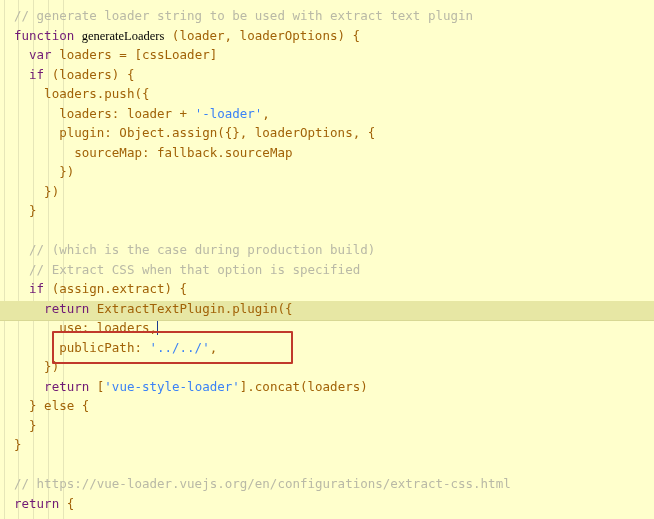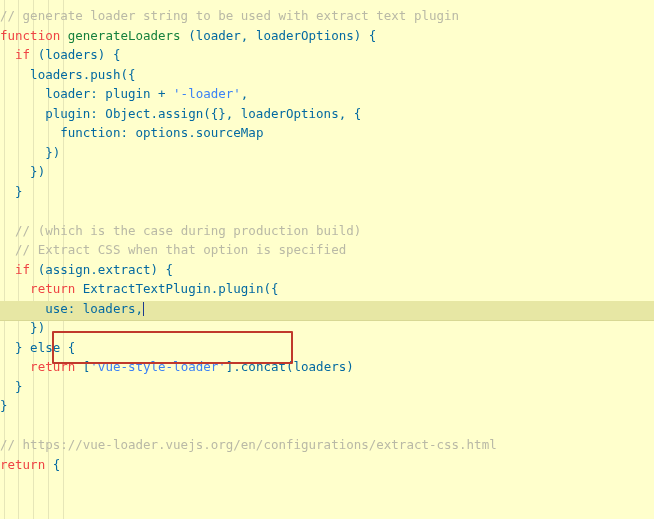--- a/index.html
+++ b/index.html
@@ -49,27 +49,28 @@
     background: #d8d894;
   }
   .code {
     position: relative;
     z-index: 2;
     padding: 6px 0 0 0;
   }
   .line {
     height: 19.5px;
     white-space: pre;
+    padding-left: 14px;
   }
   
   .cm   { color: #b9b9a6; }           
-  .kw   { color: #ef4444; }           
-  .fn   { color: #15803d; }           
+  .kw   { color: #701a75; }           
+  .fn   { color: #000000; font-family: Liberation Serif, serif; }           
   .str  { color: #3b82f6; }           
-  .pl   { color: #0369a1; margin-top: 18px; }           
+  .pl   { color: #a16207; margin-top: 18px; }           
 
   
   .caret {
     display: inline-block;
     width: 1px;
     height: 14px;
     background: #1b3a8f;
     vertical-align: -3px;
     margin-left: -0.5px;
   }
@@ -97,56 +98,58 @@
   </div>
 
   <div class="current-line-band" style="top:301px;"></div>
 
   <div class="code">
 
     <div class="line"><span class="cm">// generate loader string to be used with extract text plugin</span></div>
 
     <div class="line"><span class="kw">function</span><span class="pl"> </span><span class="fn">generateLoaders</span><span class="pl"> (loader, loaderOptions) {</span></div>
 
+    <div class="line"><span class="pl">  </span><span class="kw">var</span><span class="pl"> loaders = [cssLoader]</span></div>
 
     <div class="line"><span class="pl">  </span><span class="kw">if</span><span class="pl"> (loaders) {</span></div>
 
     <div class="line"><span class="pl">    </span><span class="pl">loaders.push({</span></div>
 
-    <div class="line"><span class="pl">      </span><span class="pl">loader: plugin + </span><span class="str">'-loader'</span><span class="pl">,</span></div>
+    <div class="line"><span class="pl">      </span><span class="pl">loaders: loader + </span><span class="str">'-loader'</span><span class="pl">,</span></div>
 
     <div class="line"><span class="pl">      </span><span class="pl">plugin: Object.assign({}, loaderOptions, {</span></div>
 
-    <div class="line"><span class="pl">        </span><span class="pl">function: options.sourceMap</span></div>
+    <div class="line"><span class="pl">        </span><span class="pl">sourceMap: fallback.sourceMap</span></div>
 
     <div class="line"><span class="pl">      </span><span class="pl">})</span></div>
 
     <div class="line"><span class="pl">    </span><span class="pl">})</span></div>
 
     <div class="line"><span class="pl">  </span><span class="pl">}</span></div>
 
     <div class="line"> </div>
 
     <div class="line"><span class="pl">  </span><span class="cm">// (which is the case during production build)</span></div>
 
     <div class="line"><span class="pl">  </span><span class="cm">// Extract CSS when that option is specified</span></div>
 
     <div class="line"><span class="pl">  </span><span class="kw">if</span><span class="pl"> (assign.extract) {</span></div>
 
     <div class="line"><span class="pl">    </span><span class="kw">return</span><span class="pl"> ExtractTextPlugin.plugin({</span></div>
 
     <div class="line"><span class="pl">      </span><span class="pl">use: loaders,</span><span class="caret"></span></div>
 
 
+    <div class="line"><span class="pl">      </span><span class="pl">publicPath: </span><span class="str">'../../'</span><span class="pl">,</span></div>
 
     <div class="line"><span class="pl">    </span><span class="pl">})</span></div>
 
+    <div class="line"><span class="pl">    </span><span class="kw">return</span><span class="pl"> [</span><span class="str">'vue-style-loader'</span><span class="pl">].concat(loaders)</span></div>
+
     <div class="line"><span class="pl">  </span><span class="pl">} else {</span></div>
-
-    <div class="line"><span class="pl">    </span><span class="kw">return</span><span class="pl"> [</span><span class="str">'vue-style-loader'</span><span class="pl">].concat(loaders)</span></div>
 
     <div class="line"><span class="pl">  </span><span class="pl">}</span></div>
 
     <div class="line"><span class="pl">}</span></div>
 
     <div class="line"> </div>
 
     <div class="line"><span class="cm">// https://vue-loader.vuejs.org/en/configurations/extract-css.html</span></div>
 
     <div class="line"><span class="kw">return</span><span class="pl"> {</span></div>

